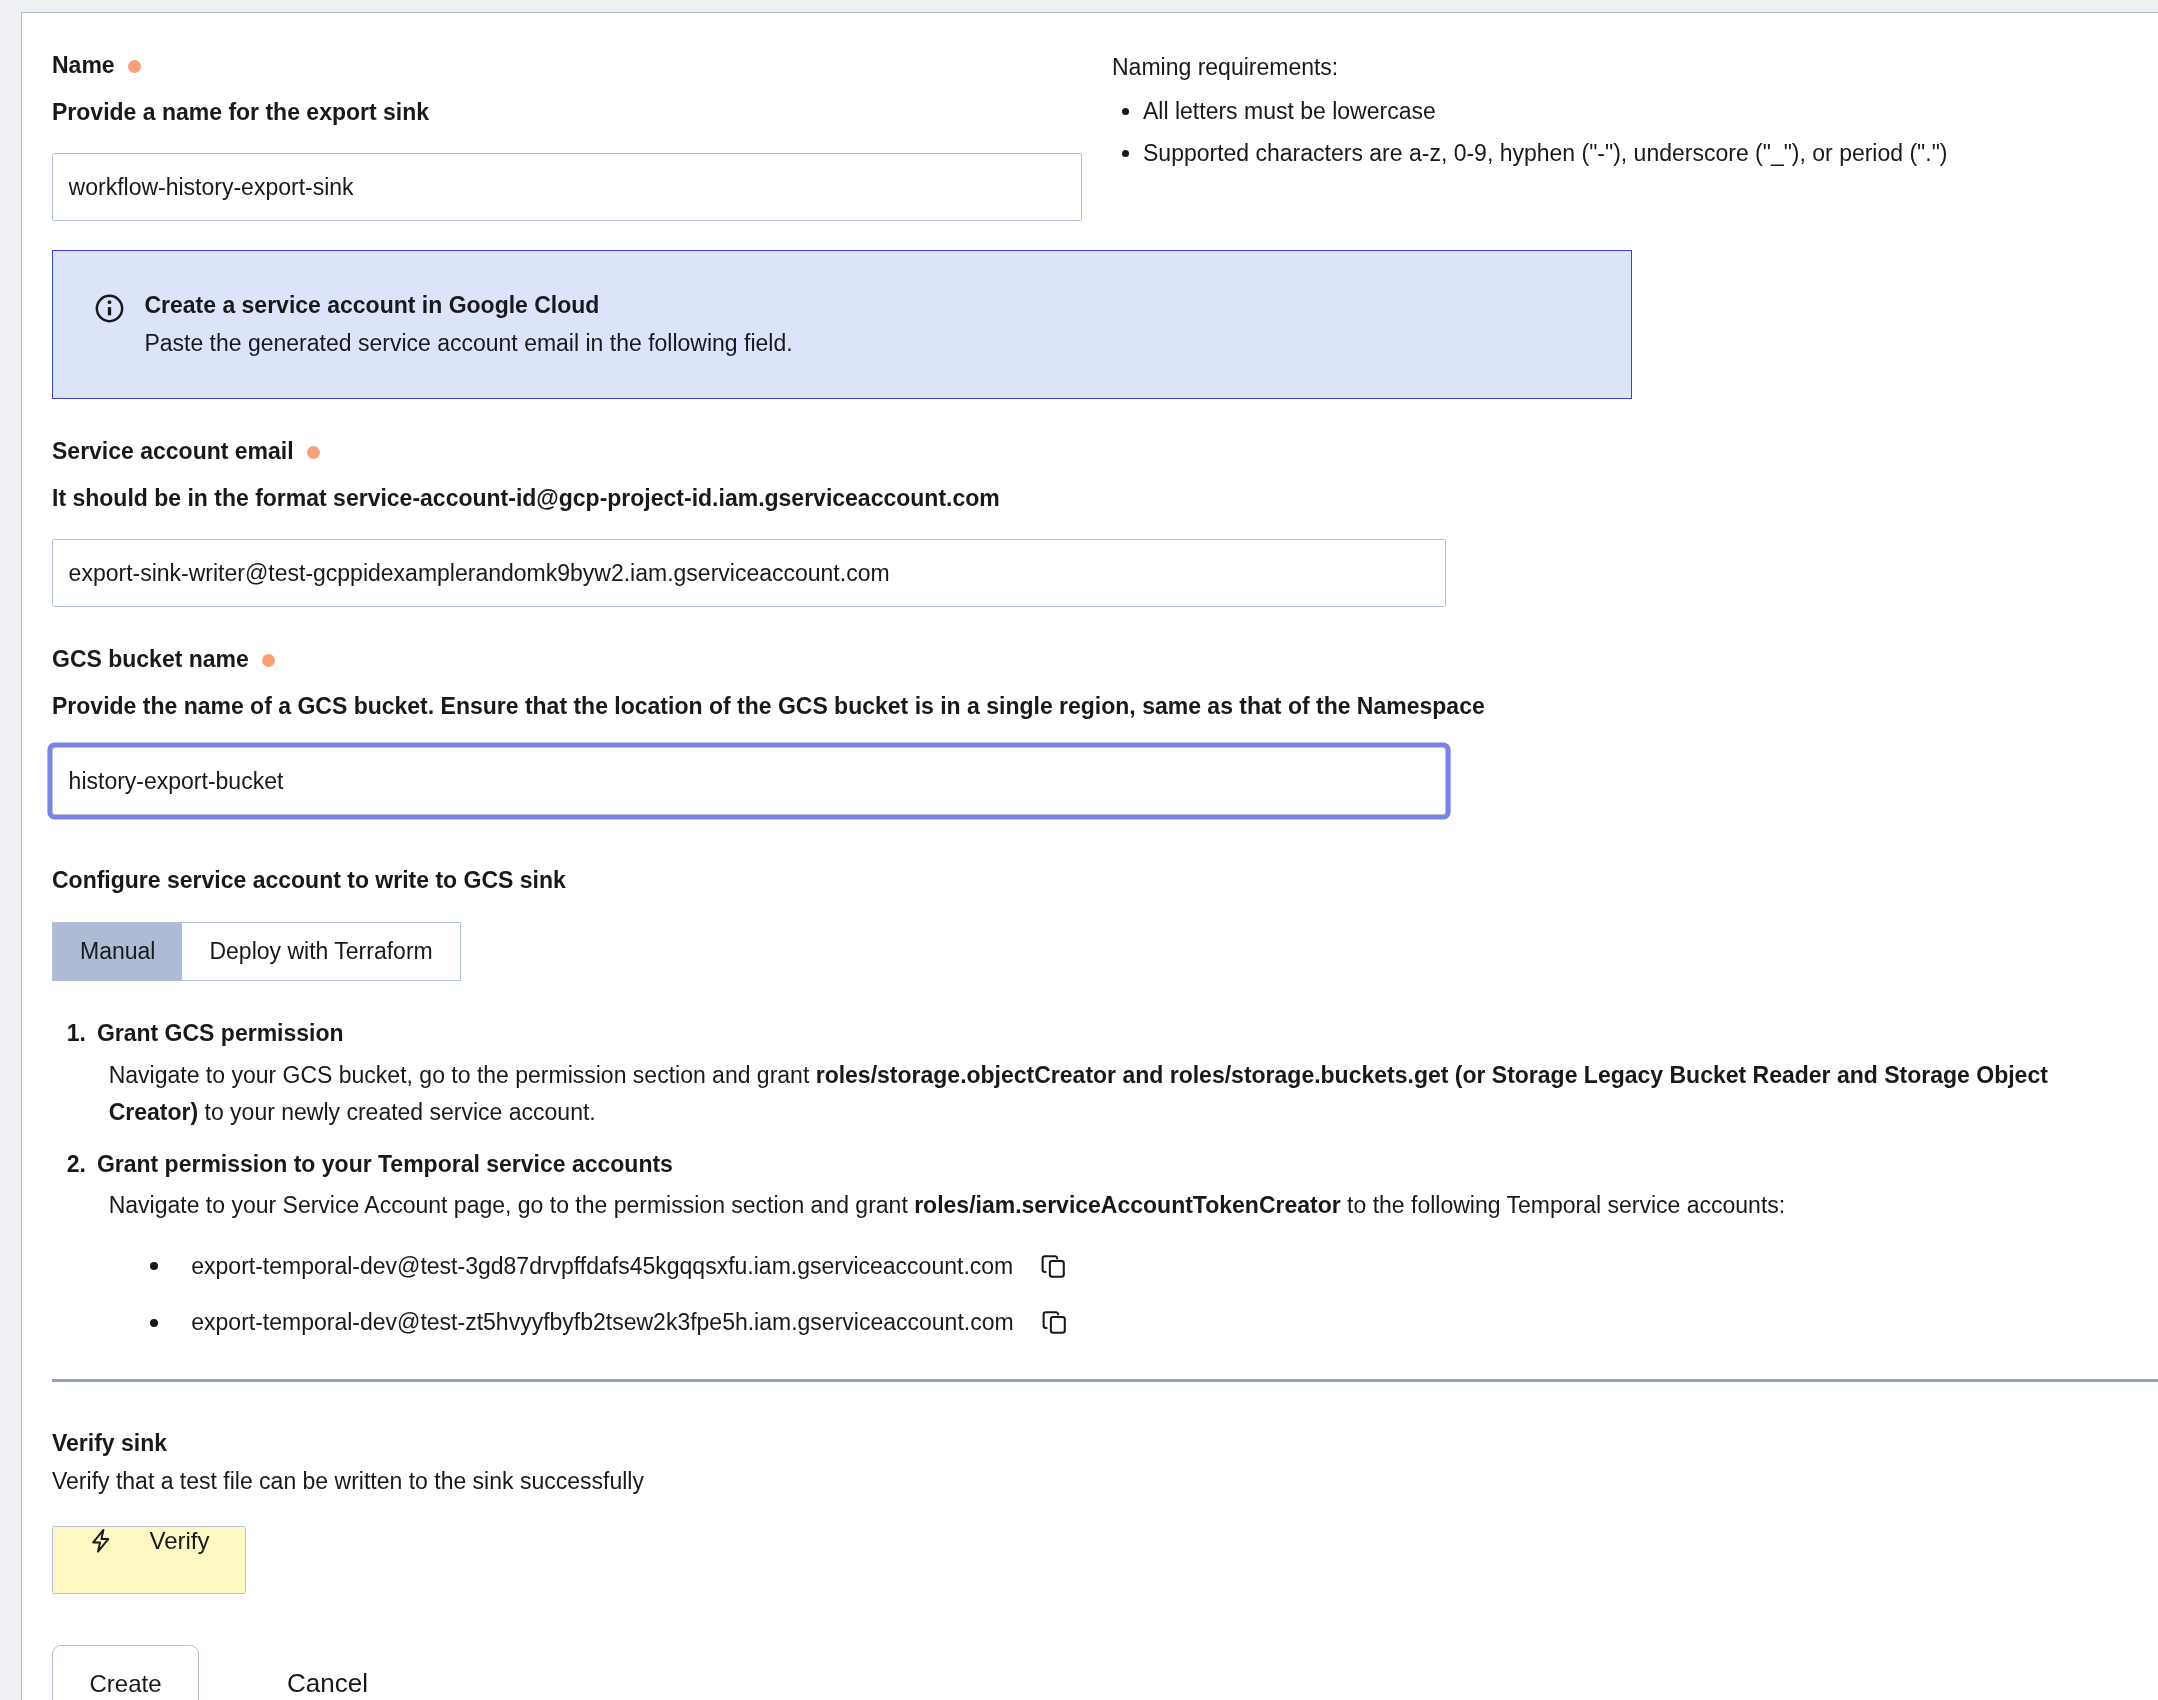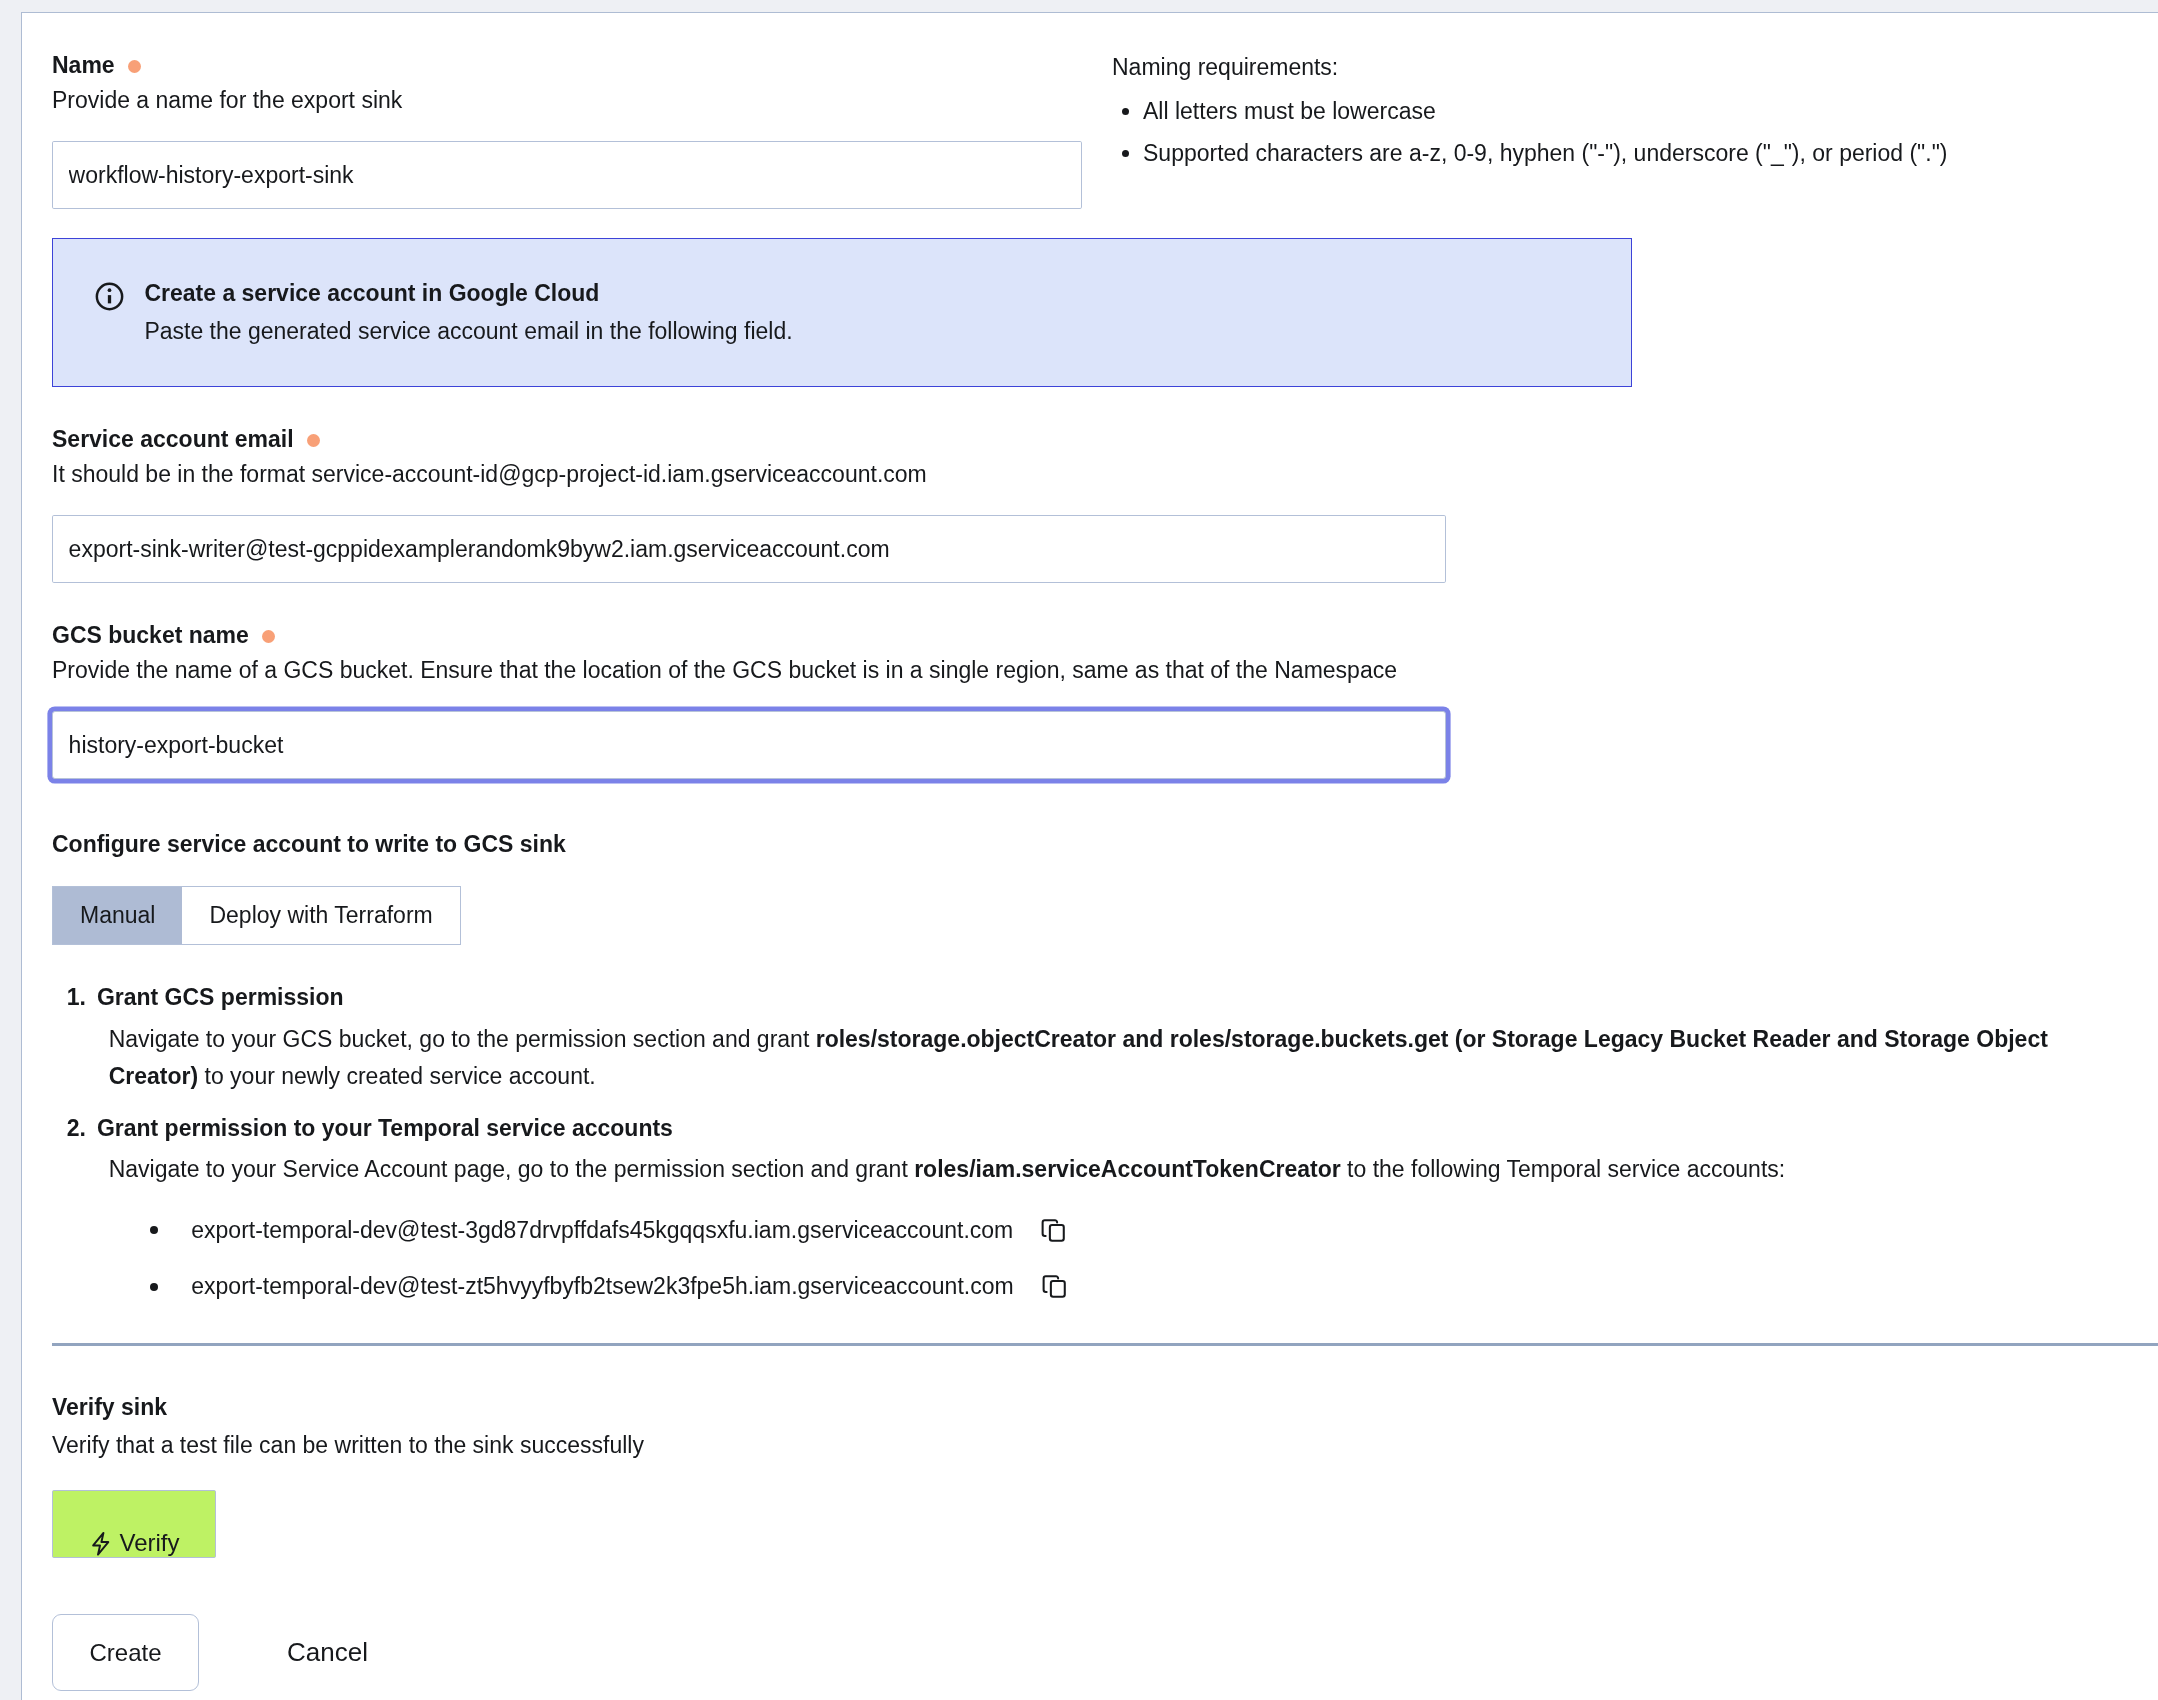--- a/index.html
+++ b/index.html
@@ -22,21 +22,21 @@
     border-top: 1.8px solid #aebcd3;
     border-left: 1.8px solid #aebcd3;
     padding: 37px 0 0 30px;
   }
   .top-row { display: flex; align-items: flex-start; }
   .col-left { width: 1030px; flex: none; }
   .col-right { margin-left: 30px; flex: 1; padding-top: 1.8px; }
 
   .field-label { display: flex; align-items: center; gap: 13px; font-weight: bold; line-height: 31px; }
   .req-dot { width: 13px; height: 13px; border-radius: 50%; background: #f8a077; flex: none; margin-top: 1.8px; }
-  .field-desc { margin-top: 4px; line-height: 31px; }
+  .field-desc { margin-top: 16px; line-height: 31px; font-weight: bold; }
 
   .text-input {
     display: block;
     height: 68px;
     width: 1030px;
     border: 1.8px solid #b3c0d8;
     border-radius: 1.8px;
     background: #fff;
     font-family: "Liberation Sans", sans-serif;
     font-size: 23px;
@@ -104,23 +104,23 @@
     background: #92a4bf;
     width: calc(100% + 0px);
     margin-left: 0;
   }
 
   .verify-title { font-weight: bold; margin-top: 46px; line-height: 31px; }
   .verify-desc { margin-top: 7.3px; line-height: 31px; }
 
   .verify-btn {
     margin-top: 29px;
-    display: inline-flex; align-items: flex-end; gap: 4px;
+    display: inline-flex; align-items: flex-start; gap: 34px;
     height: 68px; padding: 0 35px;
-    background: #bef264;
+    background: #fef9c3;
     border: 1.8px solid #b3c0d8;
     border-radius: 1.8px;
     font-family: "Liberation Sans", sans-serif;
     font-size: 24px;
     color: #17191c;
     cursor: pointer;
   }
 
   .actions-row { margin-top: 51px; display: flex; align-items: center; gap: 88px; }
   .create-btn {

